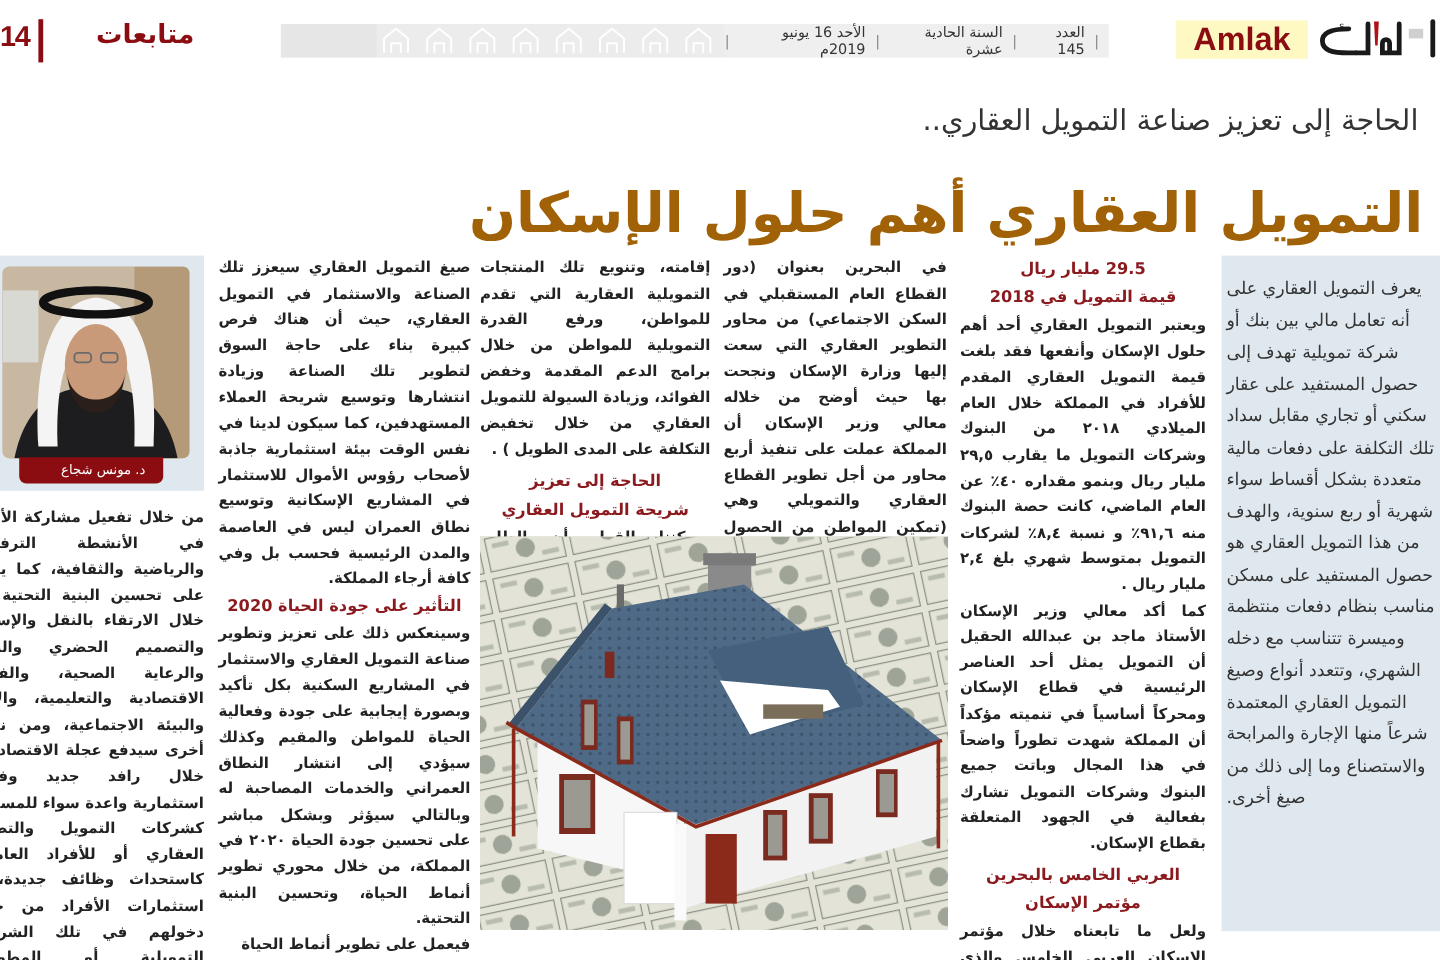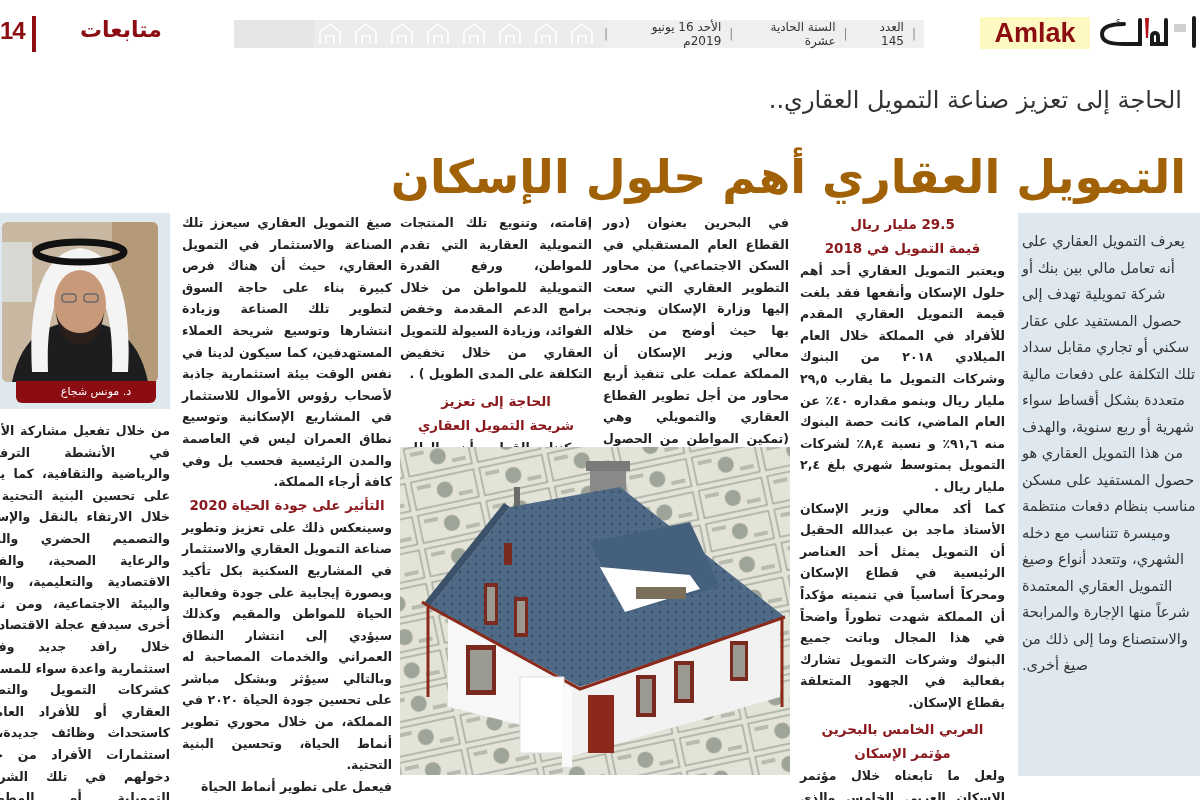--- a/index.html
+++ b/index.html
@@ -38,21 +38,21 @@
 
     .col1 { left: 800px; top: 212px; width: 205px; }
     .col2 { left: 603px; top: 212px; width: 186px; }
     .col3 { left: 400px; top: 212px; width: 192px; }
     .col4 { left: 182px; top: 212px; width: 210px; }
     .col5 { left: -26px; top: 420px; width: 196px; }
 
     
     .author-bg { position: absolute; left: 0; top: 213px; width: 170px; height: 196px; background: #dfe8ef; }
     .author-photo { position: absolute; left: 2px; top: 222px; width: 156px; height: 160px; border-radius: 6px; overflow: hidden; background: #c9b9a5; }
-    .author-caption { position: absolute; left: 16px; top: 381px; width: 140px; height: 22px; background: #8b0d12; border-radius: 0 0 6px 6px;
+    .author-caption { position: absolute; left: 16px; top: 381px; width: 120px; height: 22px; background: #8b0d12; border-radius: 0 0 6px 6px;
                       color: #fff; font: 11px/22px "DejaVu Sans", sans-serif; text-align: center; direction: rtl; padding-left: 20px; }
 
     
     .main-img { position: absolute; left: 400px; top: 447px; width: 390px; height: 328px; overflow: hidden; background: #d8d8cf; }
   </style>
 </head>
 <body>
 
 <div class="hdr">
   <div class="page-num">14</div>

